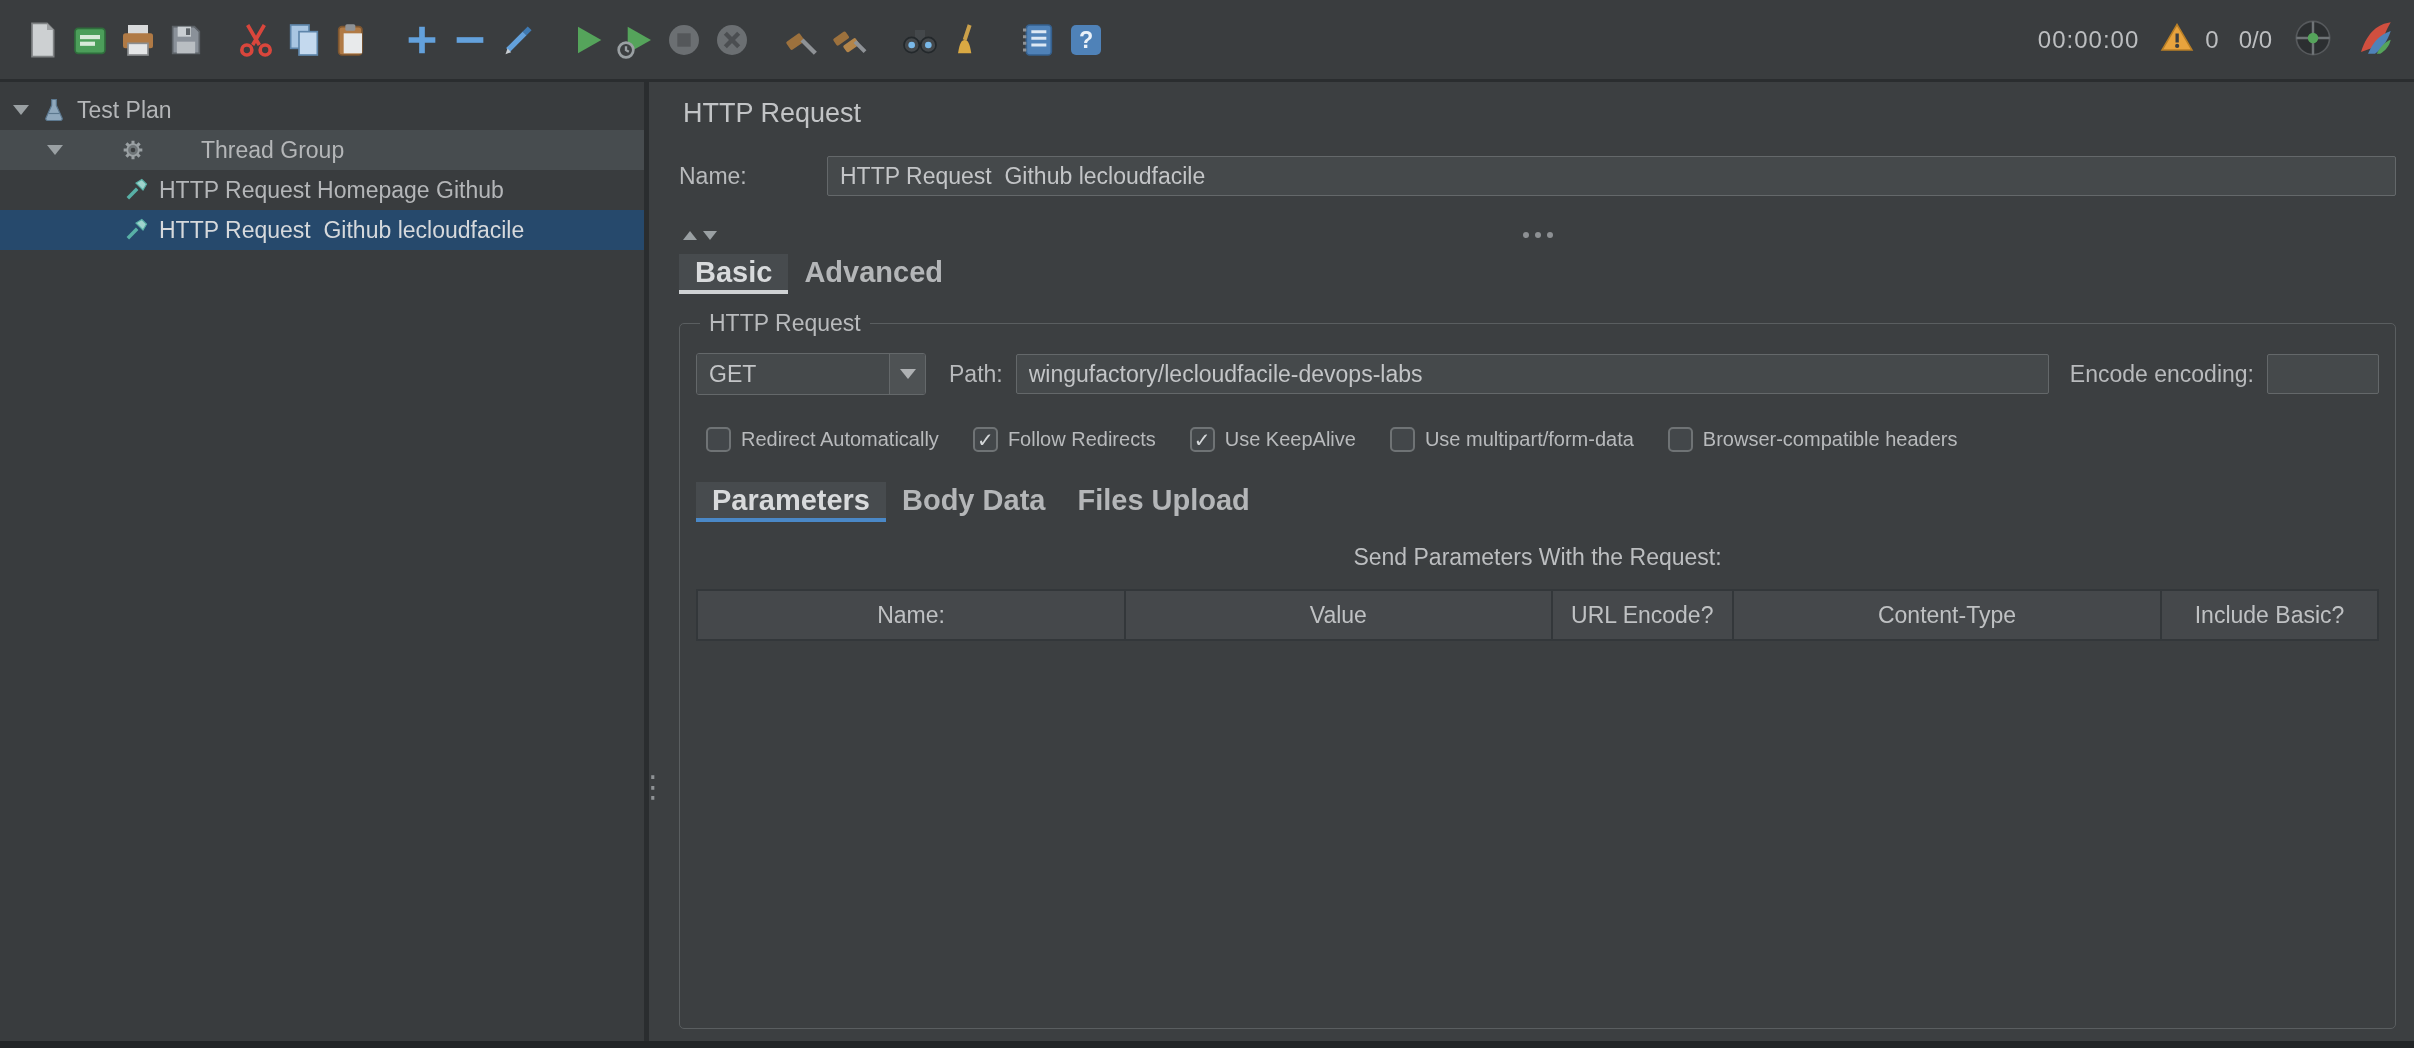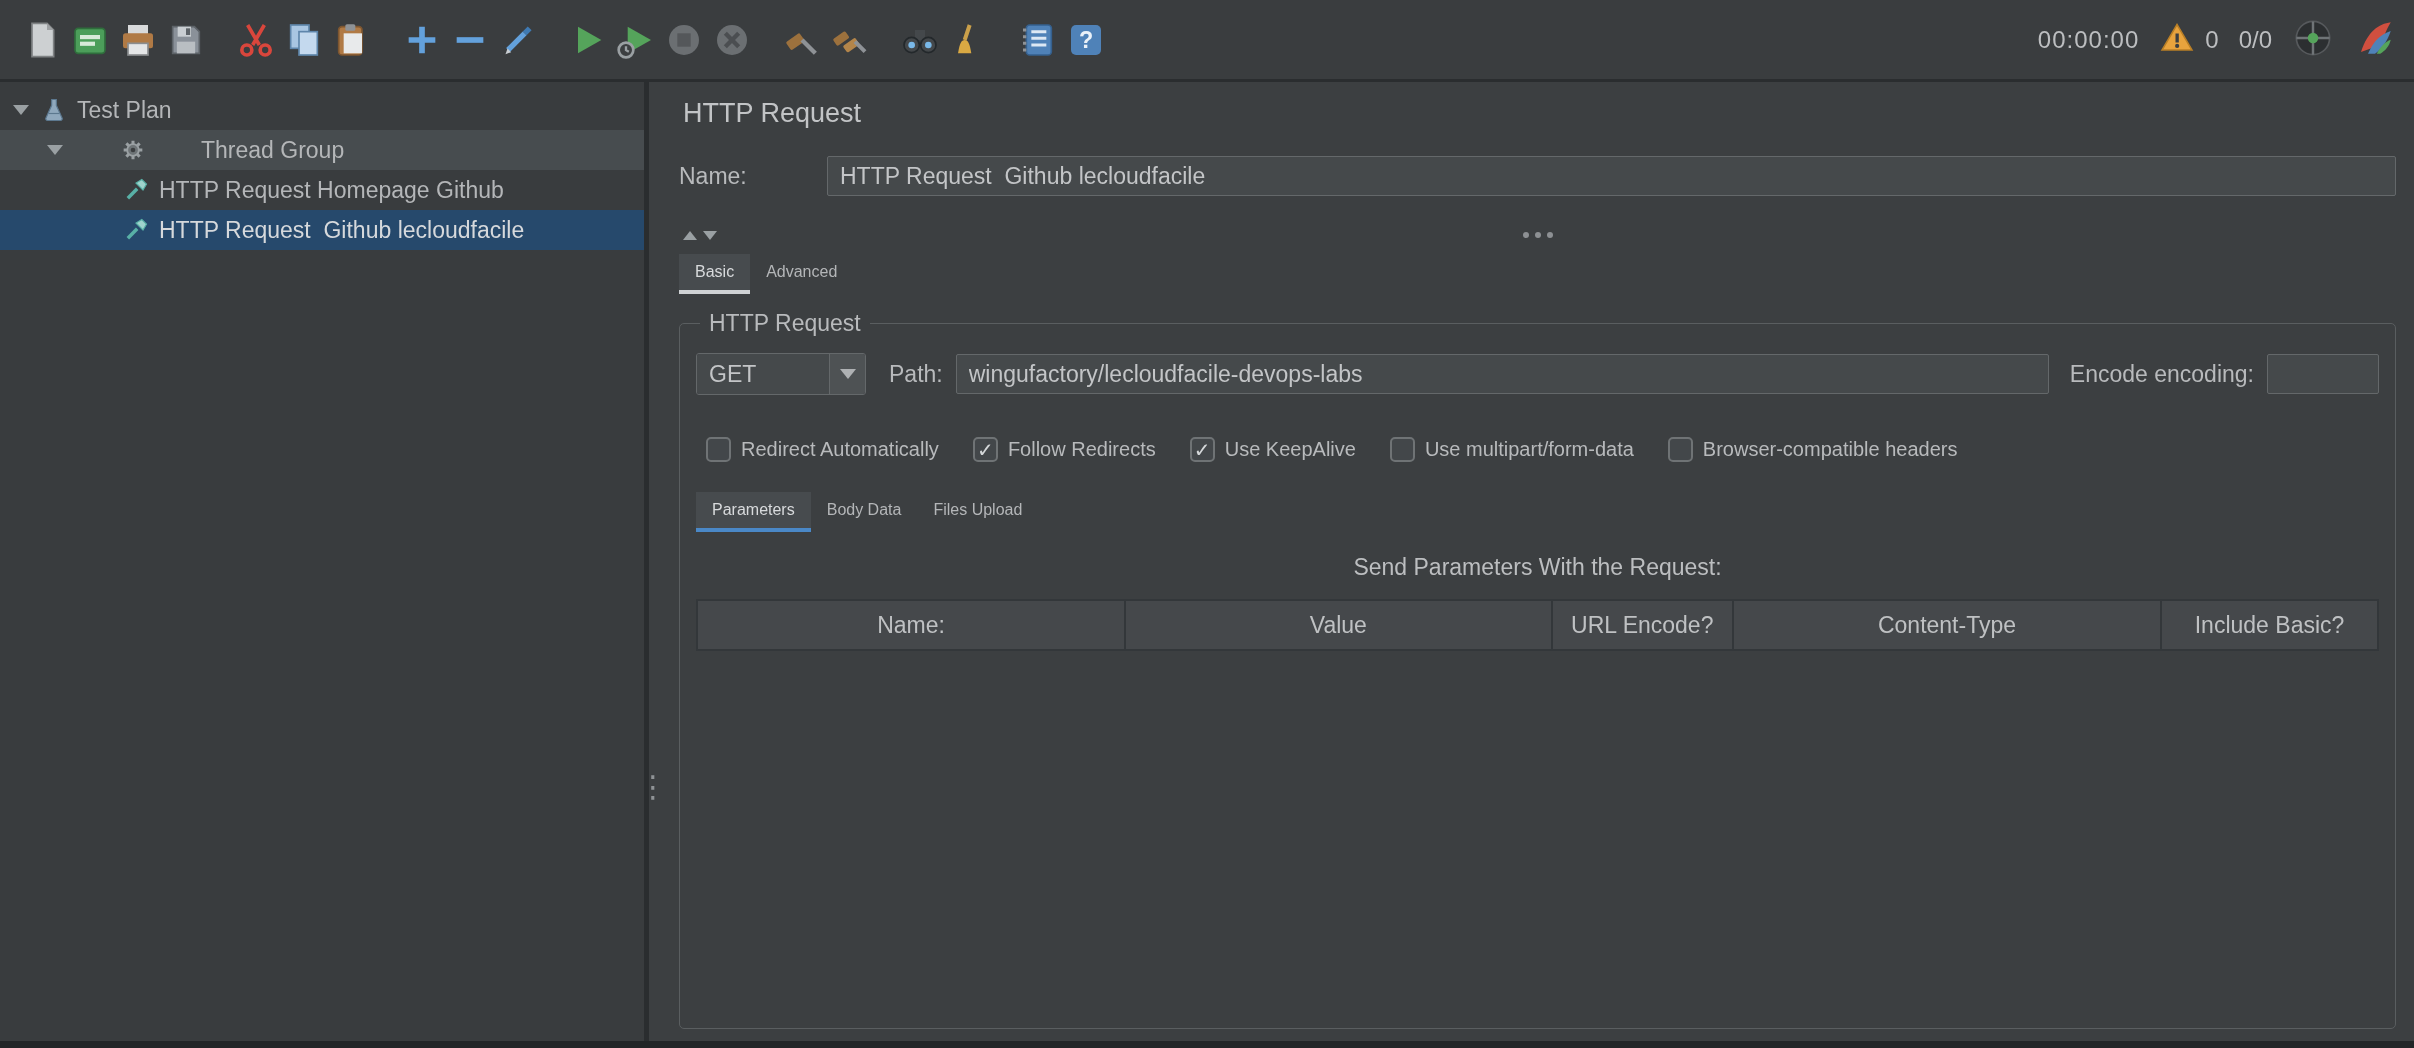--- a/index.html
+++ b/index.html
@@ -56,40 +56,40 @@
   .grow { flex: 1; min-width: 0; }
 
   .splitter { height: 30px; display: flex; align-items: center; position: relative; margin-top: 2px; }
   .split-arrows { display: flex; gap: 6px; margin-left: 4px; }
   .tri-up { width: 0; height: 0; border-left: 7px solid transparent; border-right: 7px solid transparent; border-bottom: 9px solid #9aa0a3; }
   .tri-dn { width: 0; height: 0; border-left: 7px solid transparent; border-right: 7px solid transparent; border-top: 9px solid #9aa0a3; }
   .split-dots { position: absolute; left: 50%; transform: translateX(-50%); display: flex; gap: 6px; }
   .split-dots i { width: 6px; height: 6px; border-radius: 50%; background: #8d9093; }
 
   .main-tabs { display: flex; height: 40px; margin-top: 4px; }
-  .tab { padding: 0 16px; font-size: 16px; display: flex; align-items: center; color: #b4b6b8; border-bottom: 4px solid transparent; }
+  .tab { padding: 0 16px; font-size: 29px; display: flex; align-items: center; color: #b4b6b8; border-bottom: 4px solid transparent; font-weight: bold; }
   .tab.selected { background: #474b4e; color: #d8dadc; border-bottom-color: #cfd2d4; }
   .tab.selected.blue { border-bottom-color: #4a88c7; }
 
   fieldset { border: 1px solid #5a5e60; border-radius: 5px; padding: 12px 16px 16px 16px; margin-top: 20px; }
   legend { font-size: 23px; color: #b8babc; padding: 0 9px; margin-left: 4px; }
   .hr-fieldset { flex: 1; margin-top: 16px; display: flex; flex-direction: column; min-height: 0; }
 
   .ws-row, .method-row { display: flex; align-items: center; gap: 13px; margin-top: 4px; }
   .ws-row label, .method-row label { font-size: 23px; color: #b8babc; white-space: nowrap; }
   .w-protocol { width: 112px; }
   .w-port { width: 180px; }
   .w-encoding { width: 112px; }
 
-  .combo { display: flex; height: 42px; width: 170px; flex-shrink: 0; border: 1px solid #64686a; border-radius: 3px; overflow: hidden; }
+  .combo { display: flex; height: 42px; width: 230px; flex-shrink: 0; border: 1px solid #64686a; border-radius: 3px; overflow: hidden; }
   .combo-value { flex: 1; background: #45494b; color: #c3c5c7; font-size: 23px; display: flex; align-items: center; padding: 0 12px; }
   .combo-arrow { width: 36px; background: #4e5254; border-left: 1px solid #64686a; display: flex; align-items: center; justify-content: center; }
   .combo-arrow i { width: 0; height: 0; border-left: 8px solid transparent; border-right: 8px solid transparent; border-top: 10px solid #aeb1b3; }
 
-  .checkbox-row { display: flex; align-items: center; gap: 34px; margin: 42px 0 0 10px; }
+  .checkbox-row { display: flex; align-items: center; gap: 34px; margin: 32px 0 0 10px; }
   .cb { display: flex; align-items: center; gap: 10px; }
   .cb-box { width: 25px; height: 25px; background: #43474a; border: 2px solid #6f7375; border-radius: 5px;
             display: flex; align-items: center; justify-content: center; color: #d4d7d9; font-size: 20px; font-weight: bold; }
   .cb-box.checked::after { content: "\2713"; }
   .cb-label { font-size: 20px; color: #b8babc; white-space: nowrap; }
 
   .param-tabs { display: flex; height: 40px; margin-top: 30px; }
   .send-params { text-align: center; font-size: 23px; color: #bcbec0; margin-top: 22px; }
 
   .param-table-header { display: flex; margin-top: 18px; border: 2px solid #33373a; }

